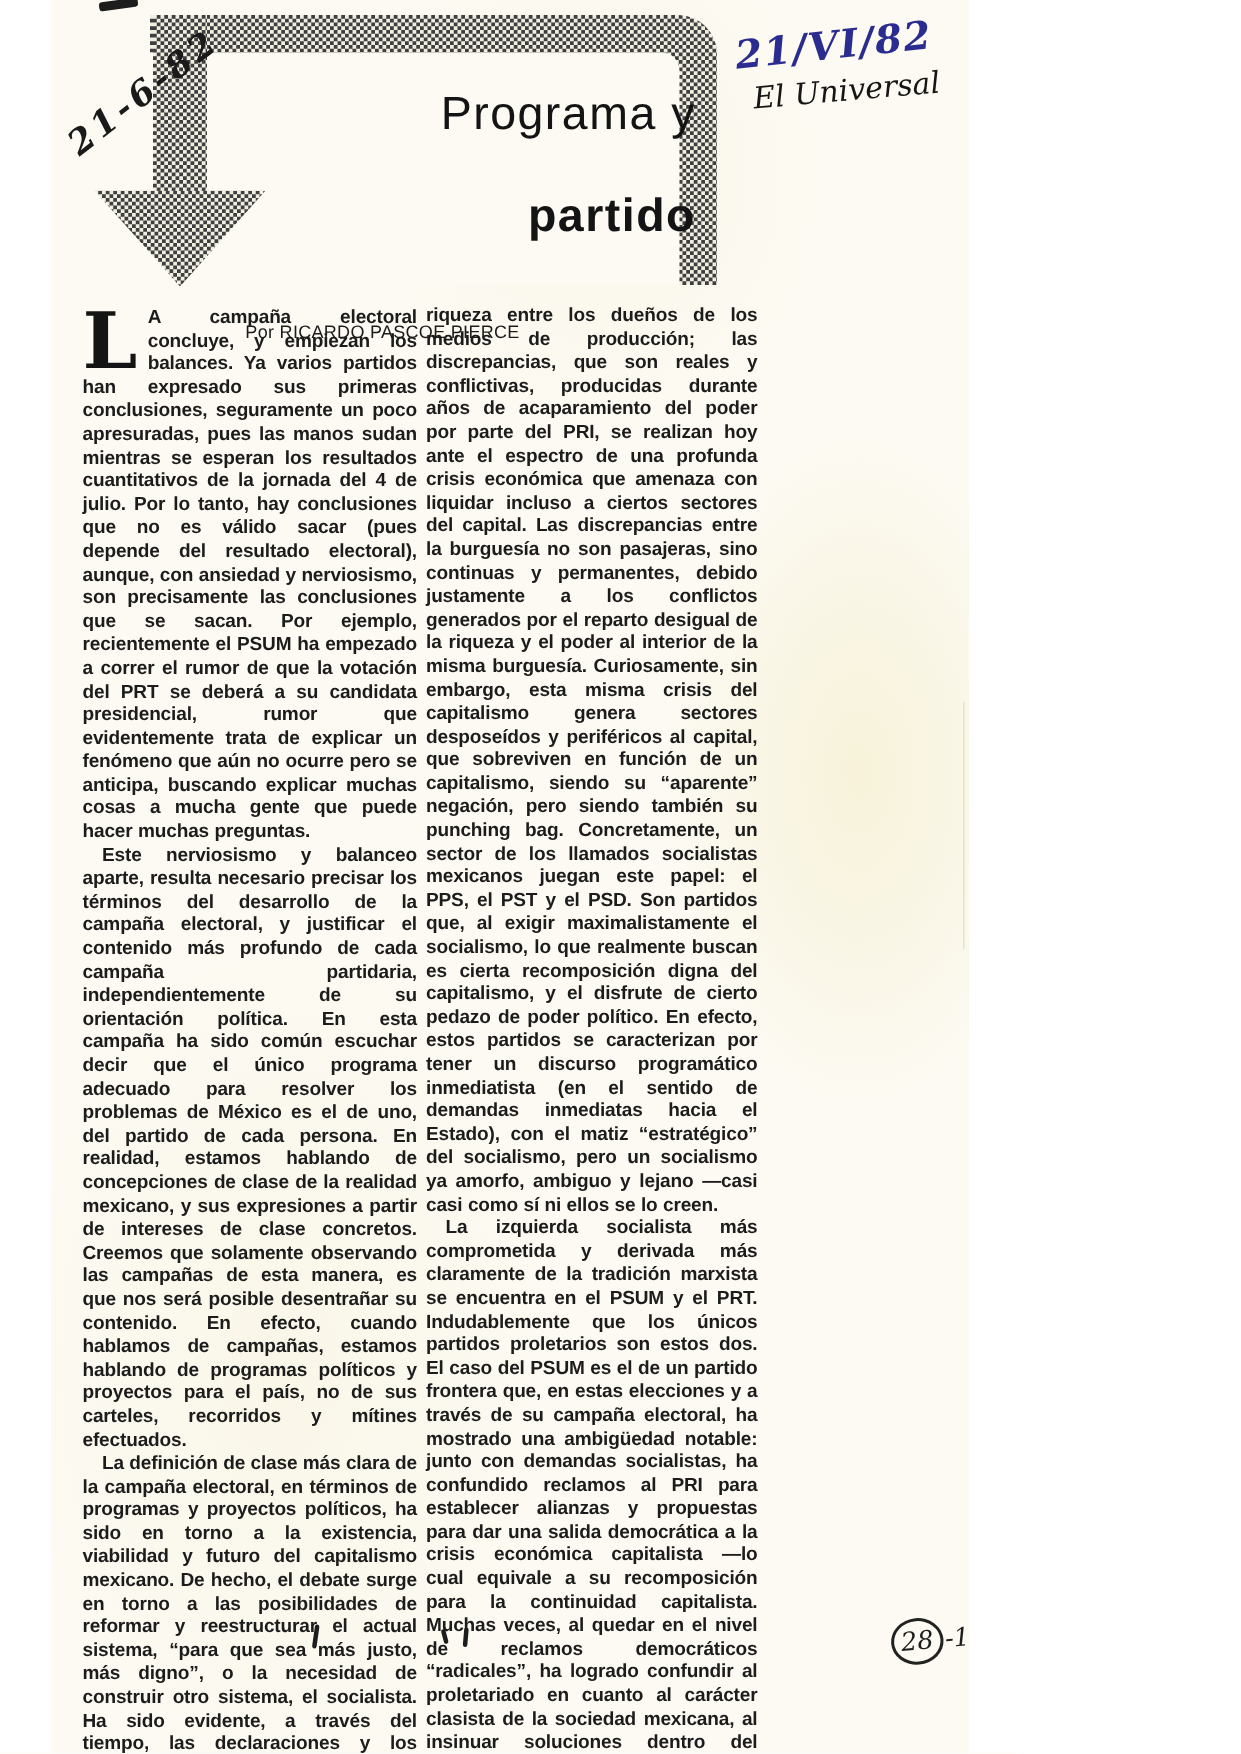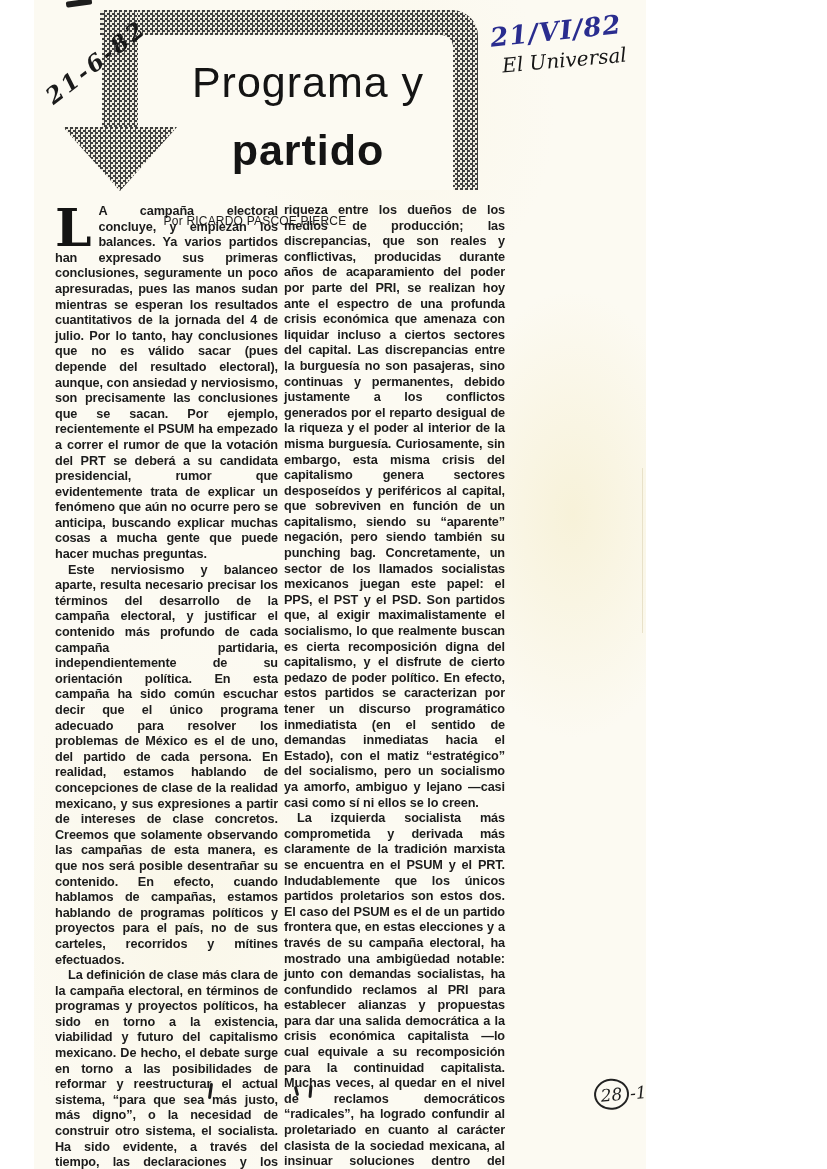--- a/index.html
+++ b/index.html
@@ -29,22 +29,22 @@
   }
 
   
   .frame{left:100px;top:10px;width:378px;height:180px;border-top-right-radius:26px;}
   .frame-cut{position:absolute;left:0;top:25px;right:25px;bottom:0;background:#fcfaf2;border-top-right-radius:12px;}
 
   
   .arrow-shaft{left:102px;top:10px;width:36px;height:120px;}
   .arrow-head{left:63px;top:127px;width:114px;height:64px;clip-path:polygon(0 0,100% 0,50% 100%);}
 
-  .title-line{left:152px;width:312px;text-align:center;color:#141414;
-    font-size:43px;font-weight:400;letter-spacing:1px;}
+  .title-line{left:152px;width:312px;text-align:right;color:#141414;
+    font-size:31px;font-weight:400;letter-spacing:1px;}
   .title-1{top:58px;}
   .title-2{top:126px;font-weight:bold;}
   .byline{left:163px;top:182px;width:184px;text-align:center;
     font-size:12px;font-weight:normal;color:#1b1b1b;letter-spacing:0.2px;margin-top:32px;}
 
   
   .col{color:#1c1c1c;font-weight:bold;font-size:12.7px;line-height:15.6px;
     text-align:justify;letter-spacing:-0.1px;word-spacing:0.2px;hyphens:auto;}
   .col-left{left:55px;top:204px;width:223px;}
   .col-right{left:284px;top:203px;width:221px;}

